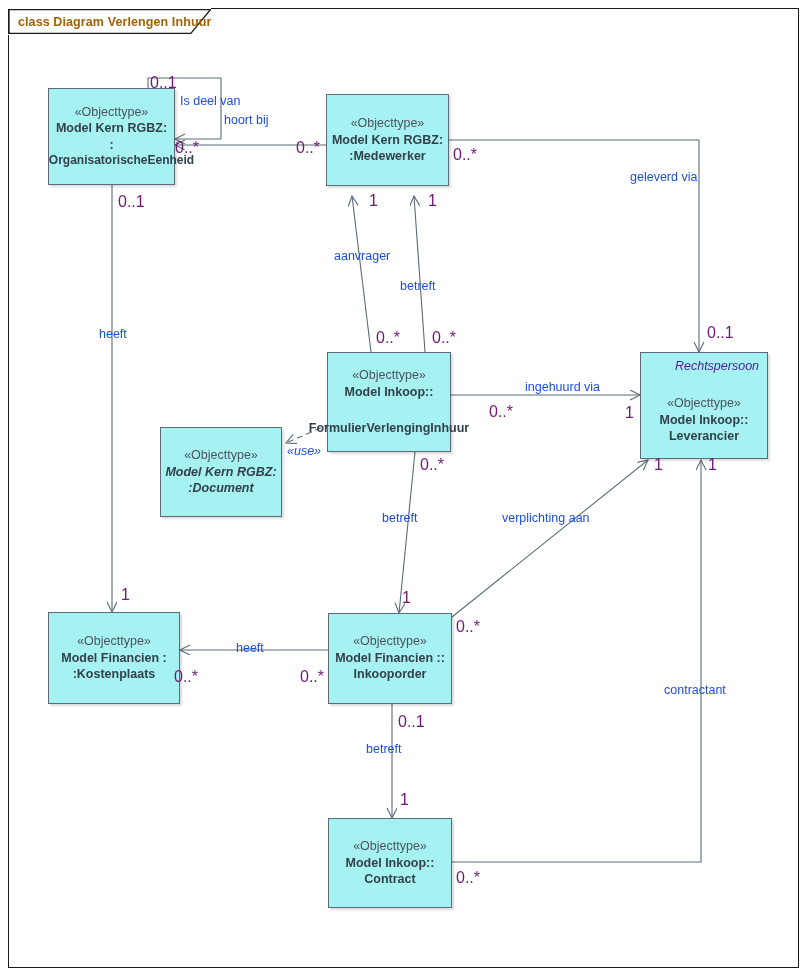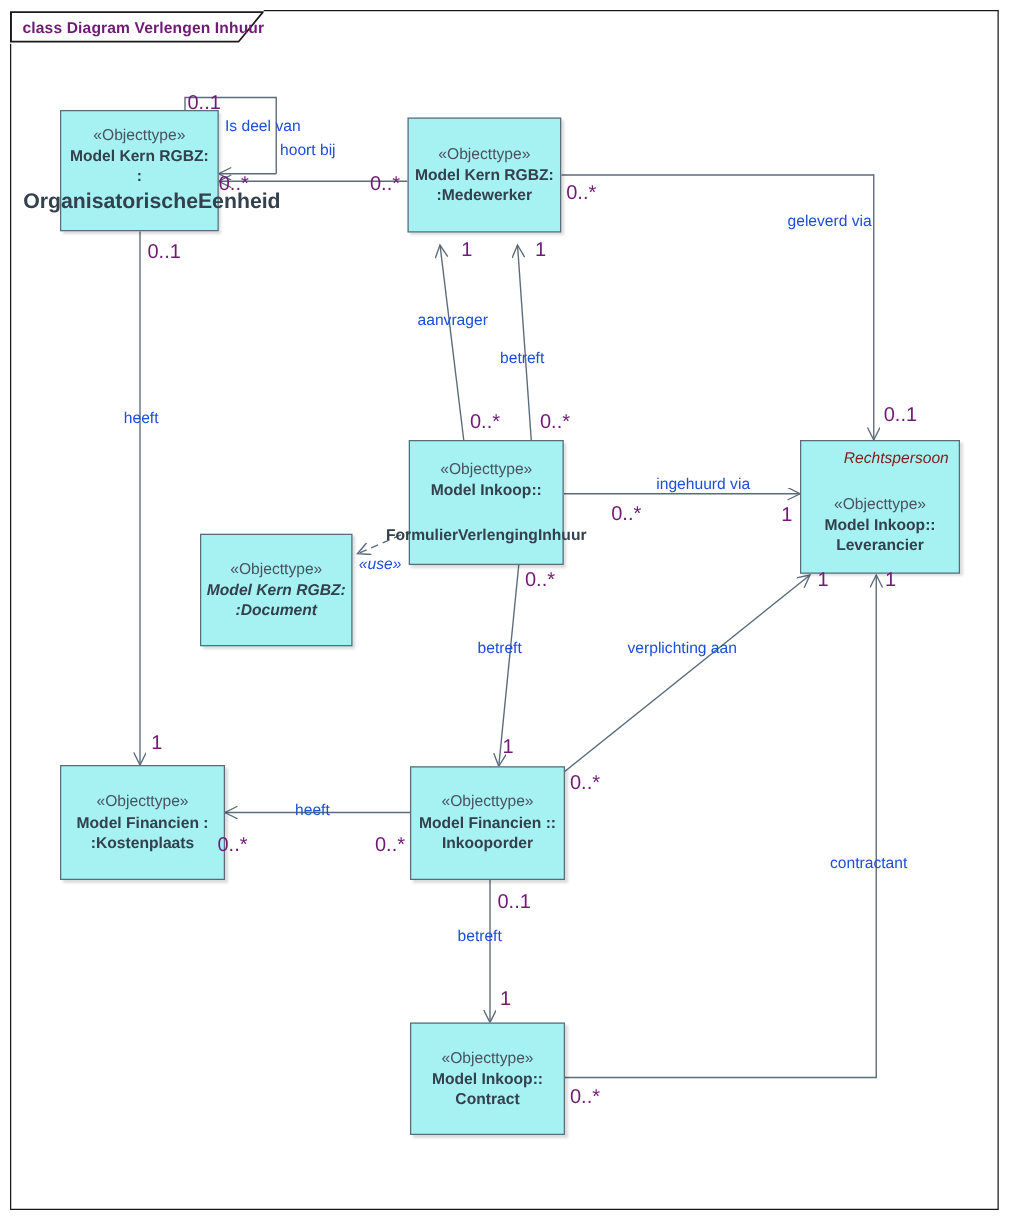--- a/index.html
+++ b/index.html
@@ -42,21 +42,21 @@
     top: 0;
     width: 100%;
     height: 100%;
   }
   .frame-tab-label {
     position: relative;
     z-index: 2;
     padding-left: 10px;
     font-size: 12.5px;
     font-weight: bold;
-    color: #701a75;
+    color: #a16207;
     letter-spacing: 0.1px;
     white-space: nowrap;
   }
   
   .node {
     position: absolute;
     box-sizing: border-box;
     background: #a6f2f2;
     border: 1px solid #5b6b7a;
     box-shadow: 2px 2px 2px rgba(0,0,0,0.14);
@@ -85,21 +85,21 @@
   .node.abstract .stereo { font-style: normal; }
   .node.abstract .nm { font-style: italic; }
   .node .qualname {
     position: absolute;
     top: 6px;
     left: 0;
     right: 0;
     text-align: center;
     font-size: 12.5px;
     font-style: italic;
-    color: #7f1d1d;
+    color: #4c1d95;
     padding-left: 26px;
     box-sizing: border-box;
   }
   
   .edges {
     position: absolute;
     left: 0;
     top: 0;
     width: 808px;
     height: 977px;
@@ -196,21 +196,21 @@
 
     <g>
       <path d="M452,862 L701,862 L701,460" fill="none" stroke="#5b6b7a" stroke-width="1.1" marker-end="url(#openArrow)"></path>
     </g>
   </svg>
 
   <div class="node" style="left:48px; top:88px; width:127px; height:97px;">
     <div class="stereo">«Objecttype»</div>
     <div class="nm">Model Kern RGBZ:</div>
     <div class="nm">:</div>
-    <div class="nm" style="font-size:17px;margin-left:20px;">OrganisatorischeEenheid</div>
+    <div class="nm" style="font-size:12px;margin-left:20px;">OrganisatorischeEenheid</div>
   </div>
 
   <div class="node" style="left:326px; top:94px; width:123px; height:92px;">
     <div class="stereo">«Objecttype»</div>
     <div class="nm">Model Kern RGBZ:</div>
     <div class="nm">:Medewerker</div>
   </div>
 
   <div class="node" style="left:327px; top:352px; width:124px; height:100px;">
     <div class="stereo">«Objecttype»</div>

